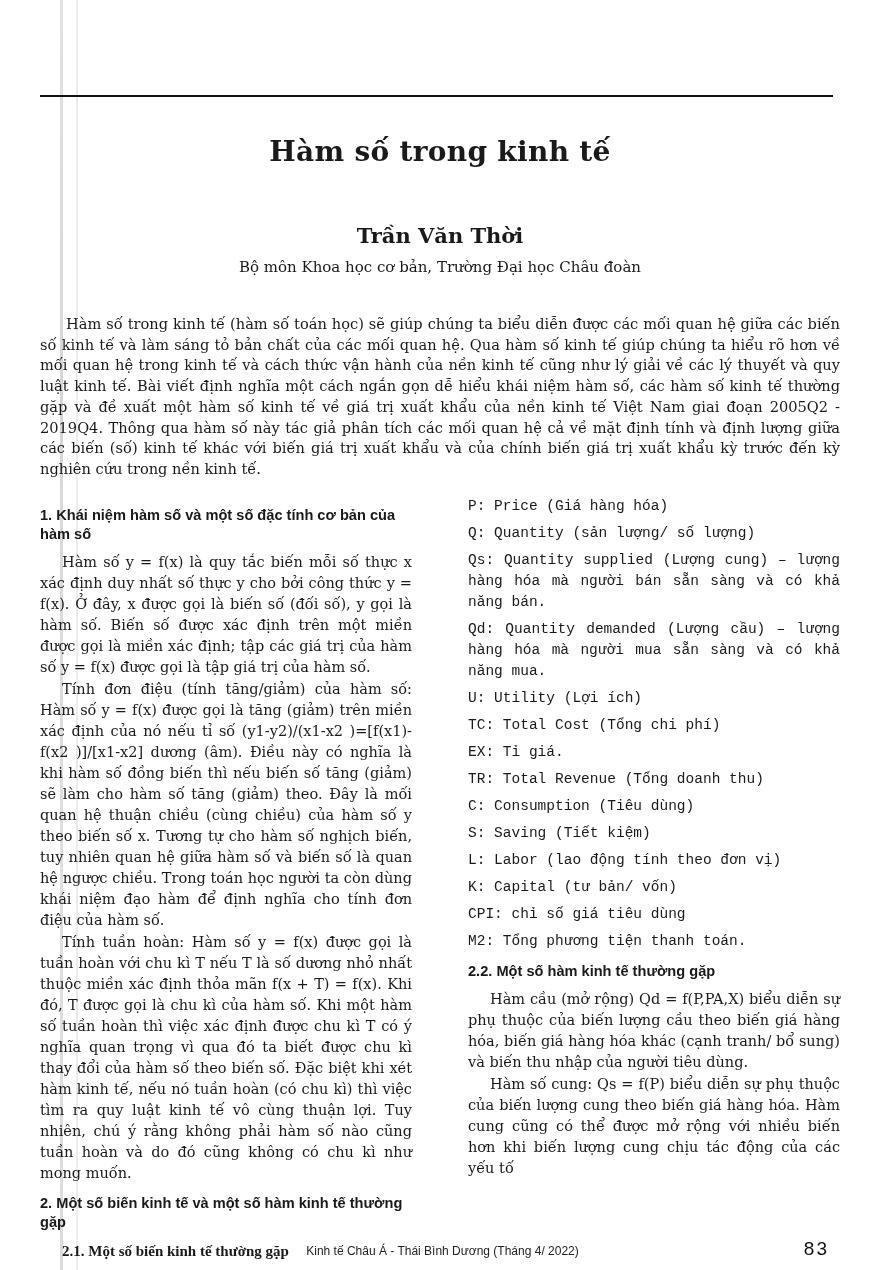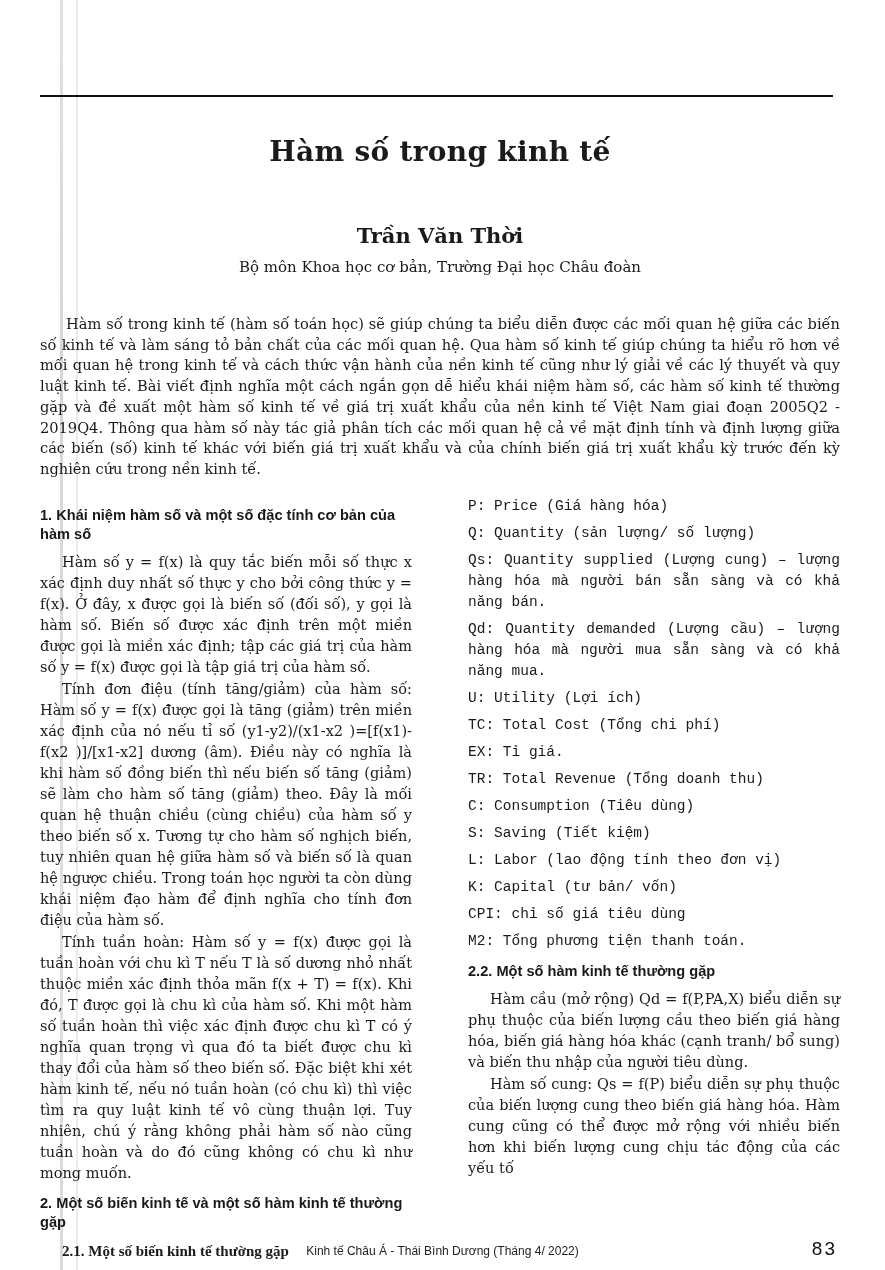--- a/index.html
+++ b/index.html
@@ -136,21 +136,21 @@
     position: absolute;
     left: 0;
     width: 885px;
     text-align: center;
     font-family: "Liberation Sans", sans-serif;
     font-size: 12px;
     color: #222;
   }
   .page-num {
     position: absolute;
-    right: 48px;
+    right: 56px;
     top: -6px;
     font-family: "Liberation Sans", sans-serif;
     font-size: 19px;
     letter-spacing: 2px;
     color: #111;
   }
 </style>
 </head>
 <body>
 

